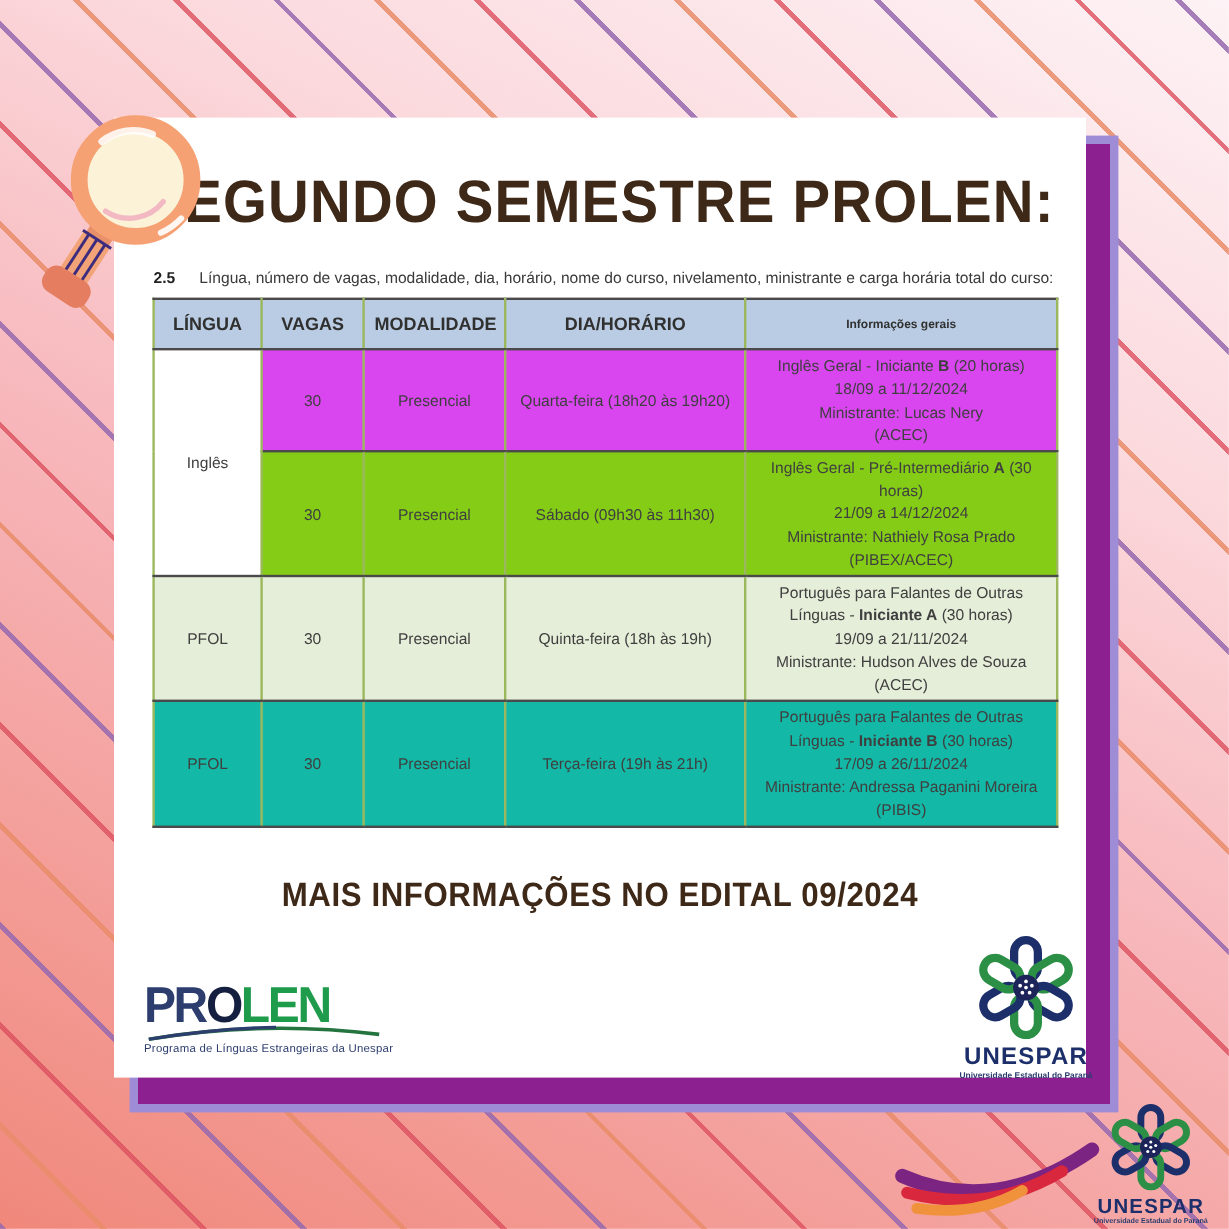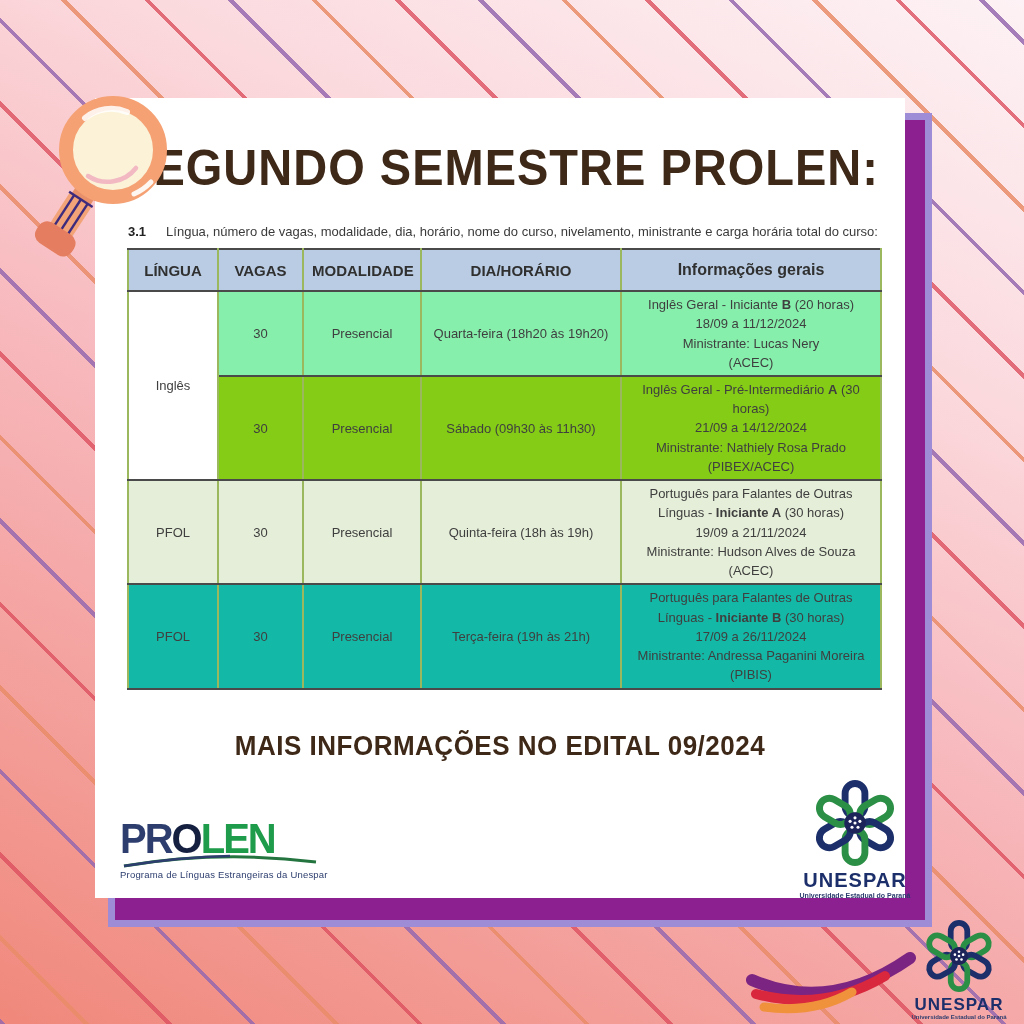--- a/index.html
+++ b/index.html
@@ -58,22 +58,22 @@
     border-top:2px solid #4a4a4a;
     border-bottom:2px solid #4a4a4a;
     text-align:center; vertical-align:middle;
     padding:3px 8px;
   }
   table.course th {
     background:#b9cce3; font-size:15px; font-weight:bold; color:#303030;
     height:42px;
     margin-left:28px;
   }
-  table.course th.info-h { font-size:16px; }
-  .r1 td { background:#86efac; height:85px; }
+  table.course th.info-h { font-size:10px; }
+  .r1 td { background:#d946ef; height:85px; }
   .r2 td { background:#84cc16; height:98px; }
   .r3 td { background:#e5eed8; height:97px; }
   .r4 td { background:#14b8a6; height:100px; }
   td.lingua-merged { background:#ffffff !important; }
   td.info-cell { line-height:1.48; padding:4px 10px; }
   td.info-cell b { font-weight:bold; }
 
   .footer-note {
     position:absolute; left:0; top:632px; width:100%;
     text-align:center;
@@ -117,21 +117,21 @@
 </head>
 <body>
 
 <div class="shadow"></div>
 
 <div class="card">
 
   <div class="title">SEGUNDO SEMESTRE PROLEN:</div>
 
   <div class="section-line">
-    <span class="num">3.1</span><span>Língua, número de vagas, modalidade, dia, horário, nome do curso, nivelamento, ministrante e carga horária total do curso:</span>
+    <span class="num">2.5</span><span>Língua, número de vagas, modalidade, dia, horário, nome do curso, nivelamento, ministrante e carga horária total do curso:</span>
   </div>
 
   <table class="course">
     <colgroup>
       <col style="width:90px">
         <col style="width:85px">
         <col style="width:118px">
         <col style="width:200px">
         <col style="width:260px">
     </colgroup>

